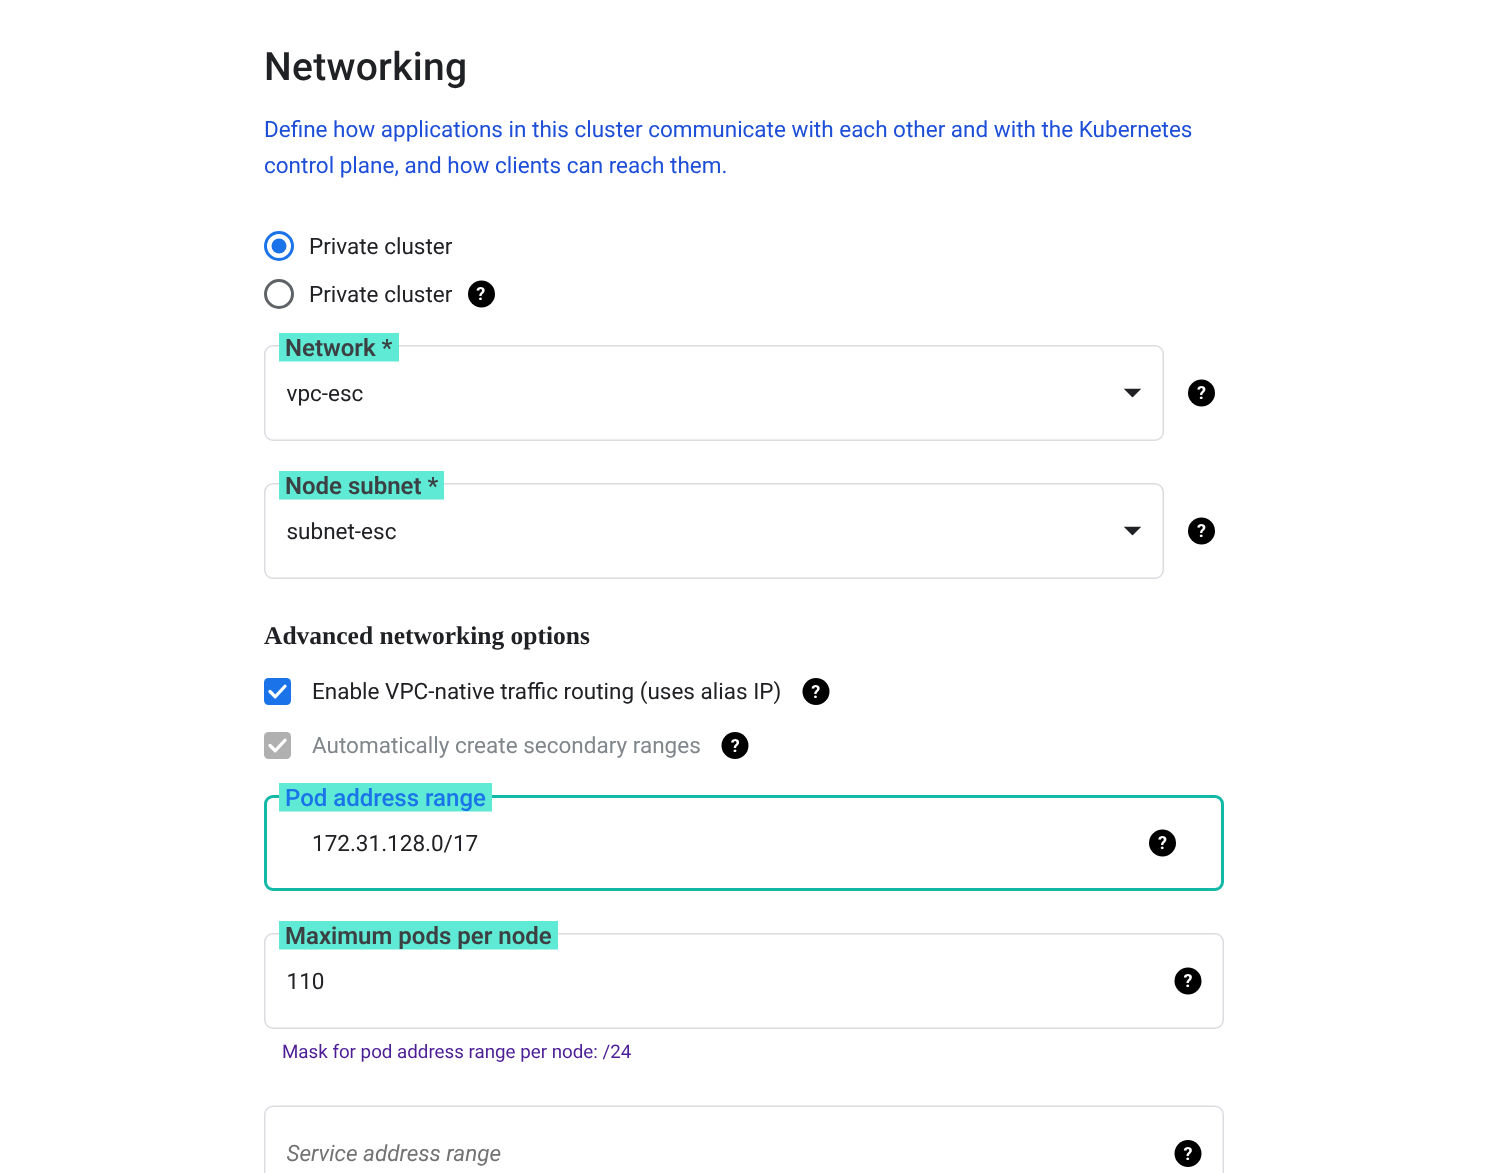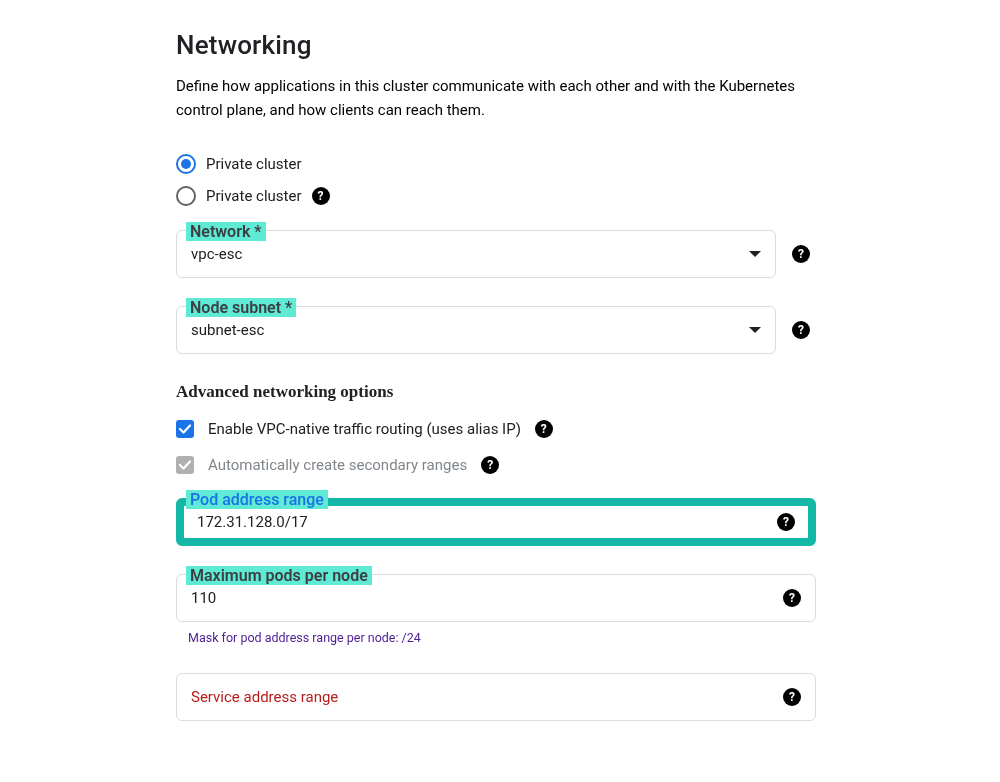--- a/index.html
+++ b/index.html
@@ -15,21 +15,21 @@
     }
     h1 {
       font-size: 26px;
       font-weight: 500;
       margin-bottom: 14px;
       letter-spacing: 0.2px;
     }
     .description {
       font-size: 15px;
       line-height: 1.6;
-      color: #000000;
+      color: #1d4ed8;
       margin-bottom: 32px;
       max-width: 620px;
     }
     .radio-group { margin-bottom: 24px; }
     .radio-row {
       display: flex;
       align-items: center;
       gap: 10px;
       margin-bottom: 12px;
       font-size: 15px;
@@ -84,37 +84,37 @@
       background: #5eead4;
       padding: 0 4px;
       font-size: 16px;
       font-weight: 600;
       color: #3c4043;
       z-index: 1;
     }
     .field-label.active { color: #1a73e8; font-weight: 500; }
     .field-box {
       width: 100%;
-      height: 48px;
+      height: 64px;
       border: 1px solid #dadce0;
       border-radius: 6px;
       display: flex;
       align-items: center;
       padding: 0 14px;
       font-size: 15px;
       background: #fff;
       color: #202124;
       cursor: pointer;
     }
     .field-box.focused {
-      border: 8px solid #14b8a6;
-      padding: 0 13px;
+      border: 2px solid #14b8a6;
+      padding: 0 30px;
     }
     .field-box .value { flex: 1; }
-    .field-box .placeholder { color: #b91c1c; flex: 1; }
+    .field-box .placeholder { color: #737373; flex: 1; font-style: italic; }
     .field-box .caret {
       margin-left: 8px;
     }
     .field-box .trailing-help {
       margin-left: 8px;
     }
     .caret svg { display: block; }
     .subsection-title {
       font-size: 17px;
       font-weight: 700;

